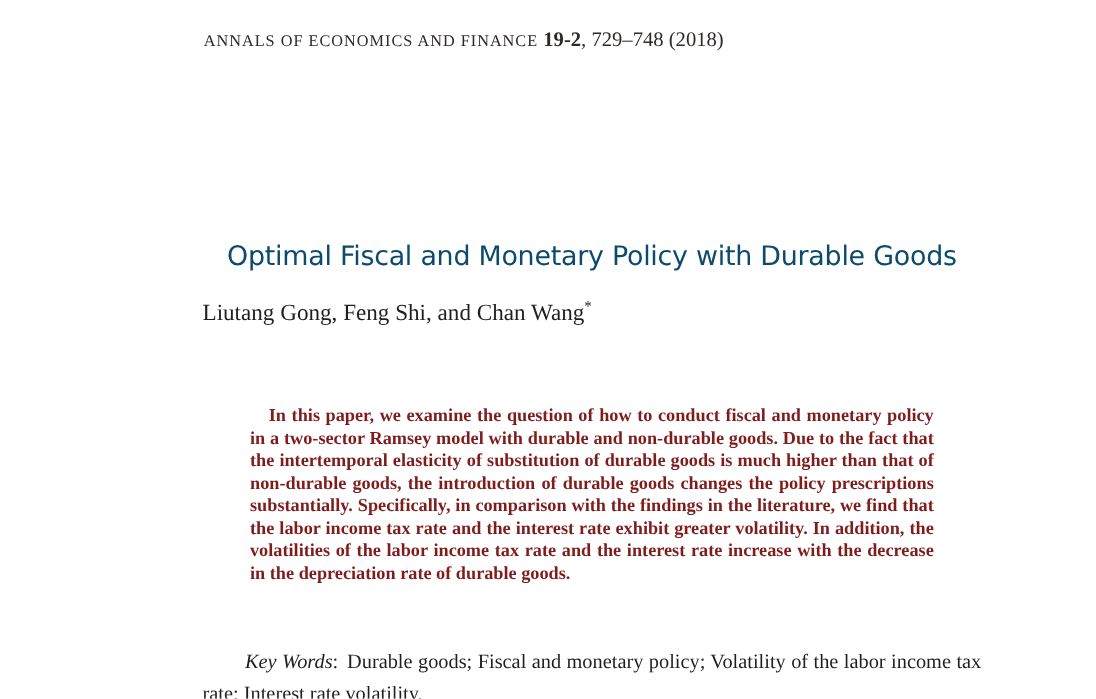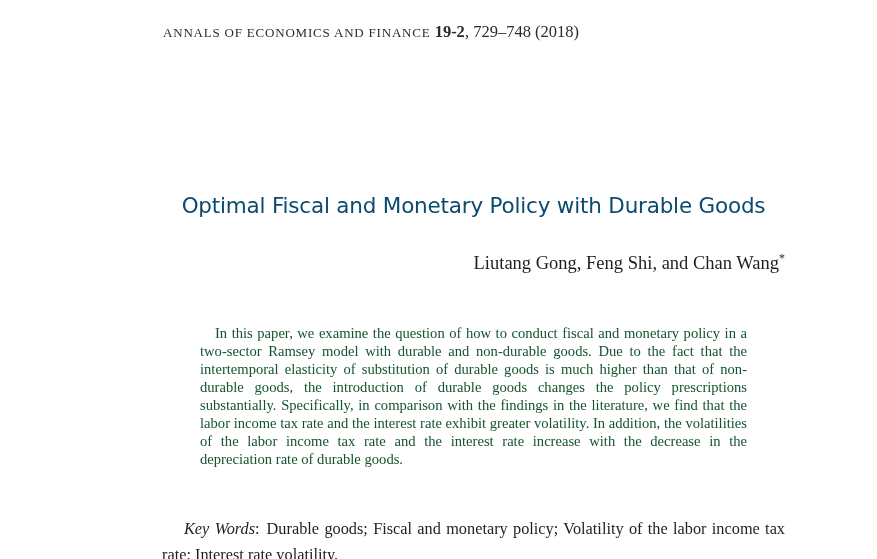--- a/index.html
+++ b/index.html
@@ -50,58 +50,59 @@
     font-weight: 400;
     font-size: 21.5px;
     letter-spacing: -0.2px;
     color: #0c4a6e;
   }
   .authors-line {
     position: absolute;
     top: 241px;
     left: 0;
     width: 100%;
-    text-align: right;
+    text-align: left;
     font-size: 18.5px;
     color: #1f1f1f;
-    margin-top: 12px;
   }
   .footnote-mark {
     font-size: 12px;
     vertical-align: super;
     line-height: 0;
   }
   .abstract {
     position: absolute;
     top: 324px;
     left: 38px;
     width: 547px;
     margin: 0;
     font-size: 14.6px;
     line-height: 18px;
     text-align: justify;
     text-indent: 15px;
     hyphens: auto;
     -webkit-hyphens: auto;
-    color: #14532d;
+    color: #7f1d1d;
+    font-weight: bold;
   }
   .keywords {
     position: absolute;
     top: 516px;
     left: 0;
     width: 623px;
     margin: 0;
     font-size: 16.3px;
     line-height: 25.5px;
     text-align: justify;
     text-indent: 22px;
     color: #1f1f1f;
   }
   .keywords-label {
     font-style: italic;
+    margin-left: 12px;
   }
   .keywords-separator {
     margin-right: 7px;
   }
 </style>
 </head>
 <body>
 
 <div class="page">
   <div class="content">

